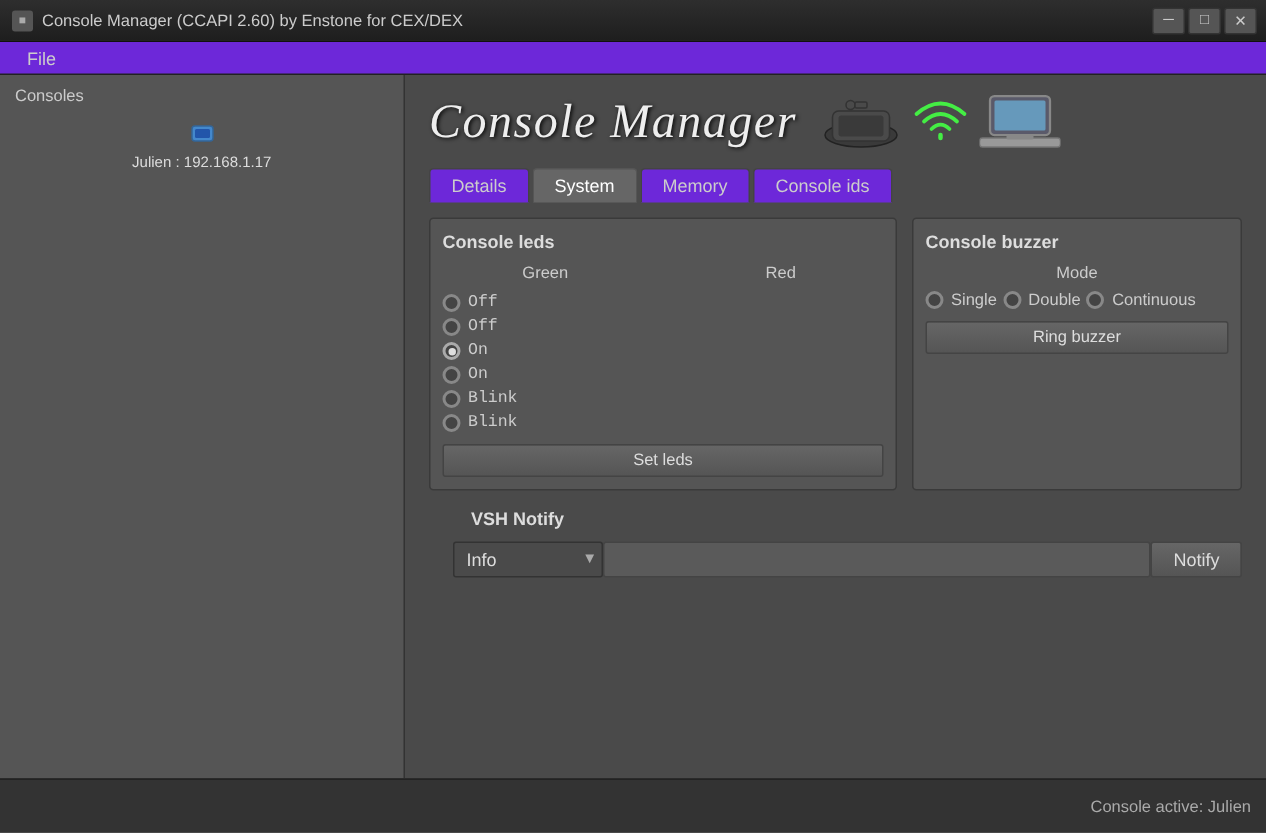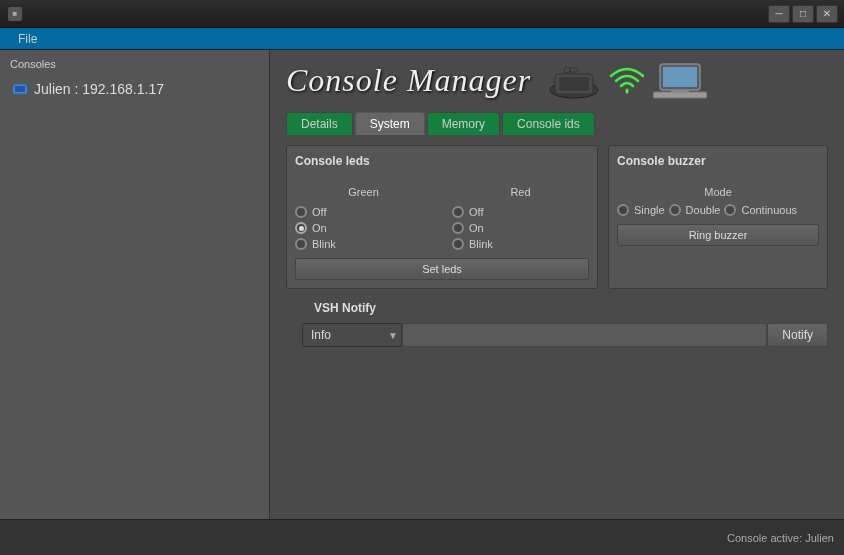--- a/index.html
+++ b/index.html
@@ -54,21 +54,21 @@
       font-size: 10px;
       cursor: pointer;
       display: flex;
       align-items: center;
       justify-content: center;
       border-radius: 2px;
     }
 
     
     .menu-bar {
-      background: #0369a1;
+      background: #6d28d9;
       height: 22px;
       display: flex;
       align-items: center;
       padding: 0 8px;
       border-bottom: 1px solid #222;
       text-align: right;
     }
     .menu-item {
       padding: 2px 10px;
       color: #ccc;
@@ -98,21 +98,22 @@
       padding: 2px 4px;
     }
     .console-item {
       display: flex;
       align-items: center;
       gap: 6px;
       padding: 3px 6px;
       cursor: pointer;
       border-radius: 2px;
       color: #ddd;
-      font-size: 14px;
+      font-size: 10px;
+      flex-direction: column;
     }
     .console-icon {
       width: 16px;
       height: 16px;
       position: relative;
       flex-shrink: 0;
     }
 
     
     .content-area {
@@ -144,21 +145,21 @@
     }
 
     
     .tabs {
       display: flex;
       gap: 2px;
       margin-bottom: 10px;
     }
     .tab {
       padding: 4px 14px;
-      background: #15803d;
+      background: #6d28d9;
       border: 1px solid #444;
       border-bottom: none;
       color: #ccc;
       cursor: pointer;
       border-radius: 3px 3px 0 0;
       font-size: 12px;
     }
     .tab.active {
       background: #666;
       color: #fff;
@@ -174,32 +175,33 @@
     
     .panel {
       background: #555;
       border: 1px solid #3a3a3a;
       border-radius: 3px;
       padding: 8px;
     }
     .panel-title {
       font-weight: bold;
       color: #ddd;
-      margin-bottom: 18px;
+      margin-bottom: 8px;
       font-size: 12px;
     }
 
     
     .leds-panel {
       flex: 1;
     }
     .leds-grid {
       display: grid;
-      grid-template-columns: 1fr 1fr;
+      grid-template-columns: 1fr;
       gap: 4px 20px;
+      font-family: Liberation Mono, monospace;
     }
     .leds-col-header {
       text-align: center;
       color: #ccc;
       font-size: 11px;
       margin-bottom: 4px;
     }
     .leds-headers {
       display: grid;
       grid-template-columns: 1fr 1fr;
@@ -355,20 +357,21 @@
       font-size: 11px;
       color: #aaa;
     }
   </style>
 </head>
 <body>
 
 <div class="title-bar">
   <div class="title-bar-left">
     <div class="title-icon">■</div>
+    <span>Console Manager (CCAPI 2.60) by Enstone for CEX/DEX</span>
   </div>
   <div class="title-controls">
     <button class="title-btn">─</button>
     <button class="title-btn">□</button>
     <button class="title-btn close">✕</button>
   </div>
 </div>
 
 <div class="menu-bar">
   <div class="menu-item">File</div>

